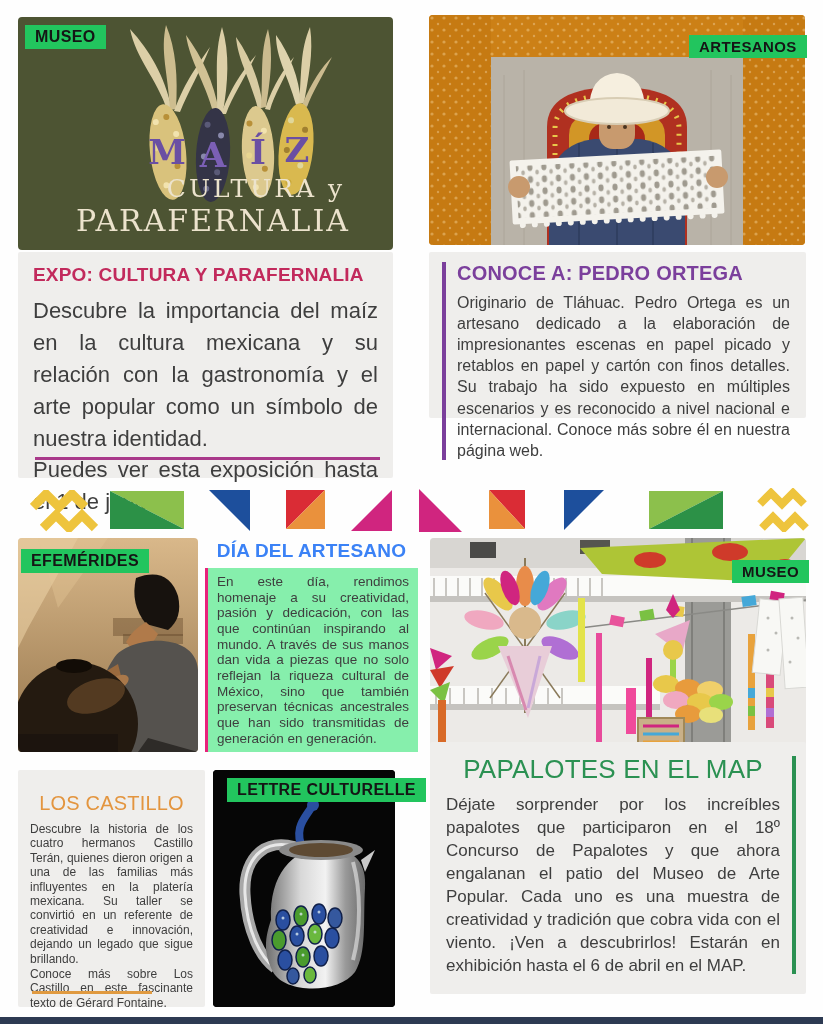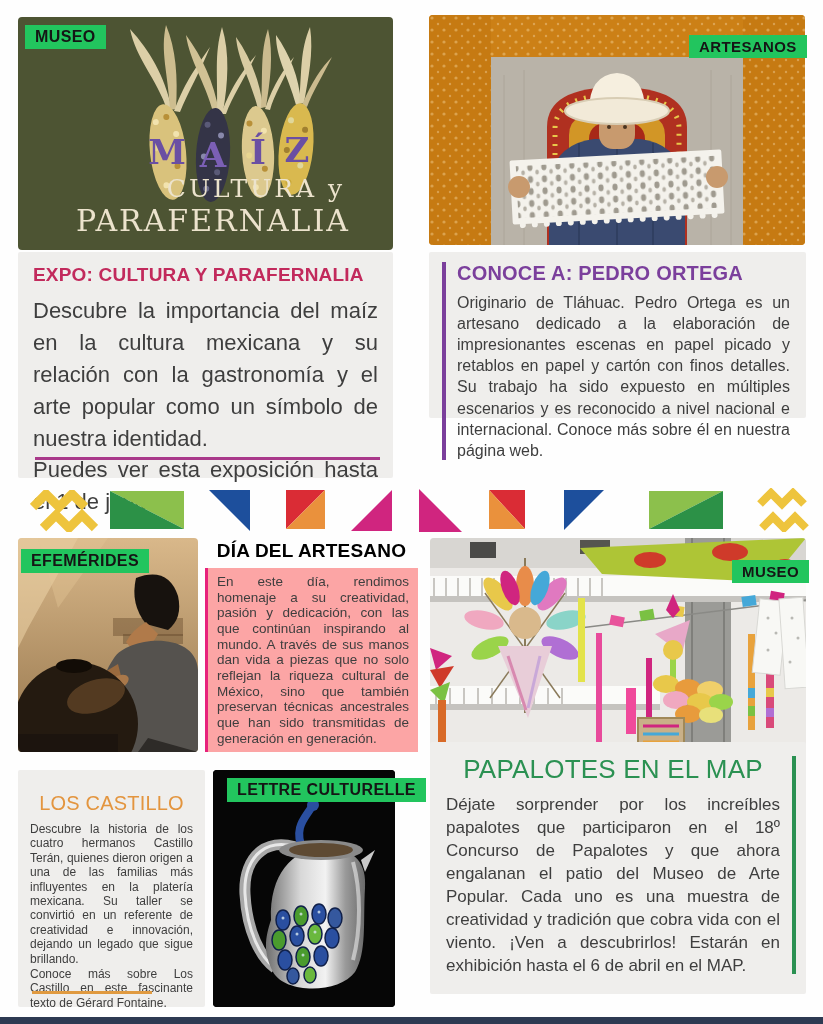--- a/index.html
+++ b/index.html
@@ -20,22 +20,22 @@
   
   .conoce-text{left:429px;top:252px;width:377px;height:166px;padding:10px 16px 10px 28px;}
   .conoce-bar{position:absolute;left:13px;top:10px;width:4px;height:198px;background:#7b3f9c;}
   .conoce-heading{font-size:20px;color:#7b3f9c;margin-bottom:7px;}
   .conoce-body{font-size:16px;line-height:1.32;}
   
   .band{position:absolute;left:0;top:488px;width:823px;height:46px;}
   .band span{position:absolute;display:block;line-height:0;}
   
   .dia-col{position:absolute;left:205px;top:538px;width:213px;}
-  .dia-heading{font-size:19px;color:#000000;text-align:center;margin:2px 0 6px;}
-  .dia-bodywrap{background:#fca5a5;border-left:3px solid #e7217b;padding:6px 9px;}
+  .dia-heading{font-size:19px;color:#3b82f6;text-align:center;margin:2px 0 6px;}
+  .dia-bodywrap{background:#86efac;border-left:3px solid #e7217b;padding:6px 9px;}
   .dia-body{font-size:13.5px;line-height:1.16;}
   
   .castillo-card{left:18px;top:770px;width:187px;height:237px;padding:10px 12px;}
   .castillo-heading{font-size:20px;color:#e3953f;text-align:center;font-weight:400;margin-bottom:7px;margin-top:12px;}
   .castillo-body{font-size:12px;line-height:1.2;margin-bottom:1px;}
   .castillo-underline{position:absolute;left:14px;bottom:13px;width:120px;height:3px;background:#e09a40;}
   
   .papalotes-card{left:430px;top:742px;width:376px;height:252px;padding:10px 26px 10px 16px;}
   .papalotes-bar{position:absolute;right:10px;top:14px;width:4px;height:218px;background:#2b9152;}
   .papalotes-heading{font-size:26px;color:#2b9152;text-align:center;font-weight:400;margin:2px 0 9px;}

